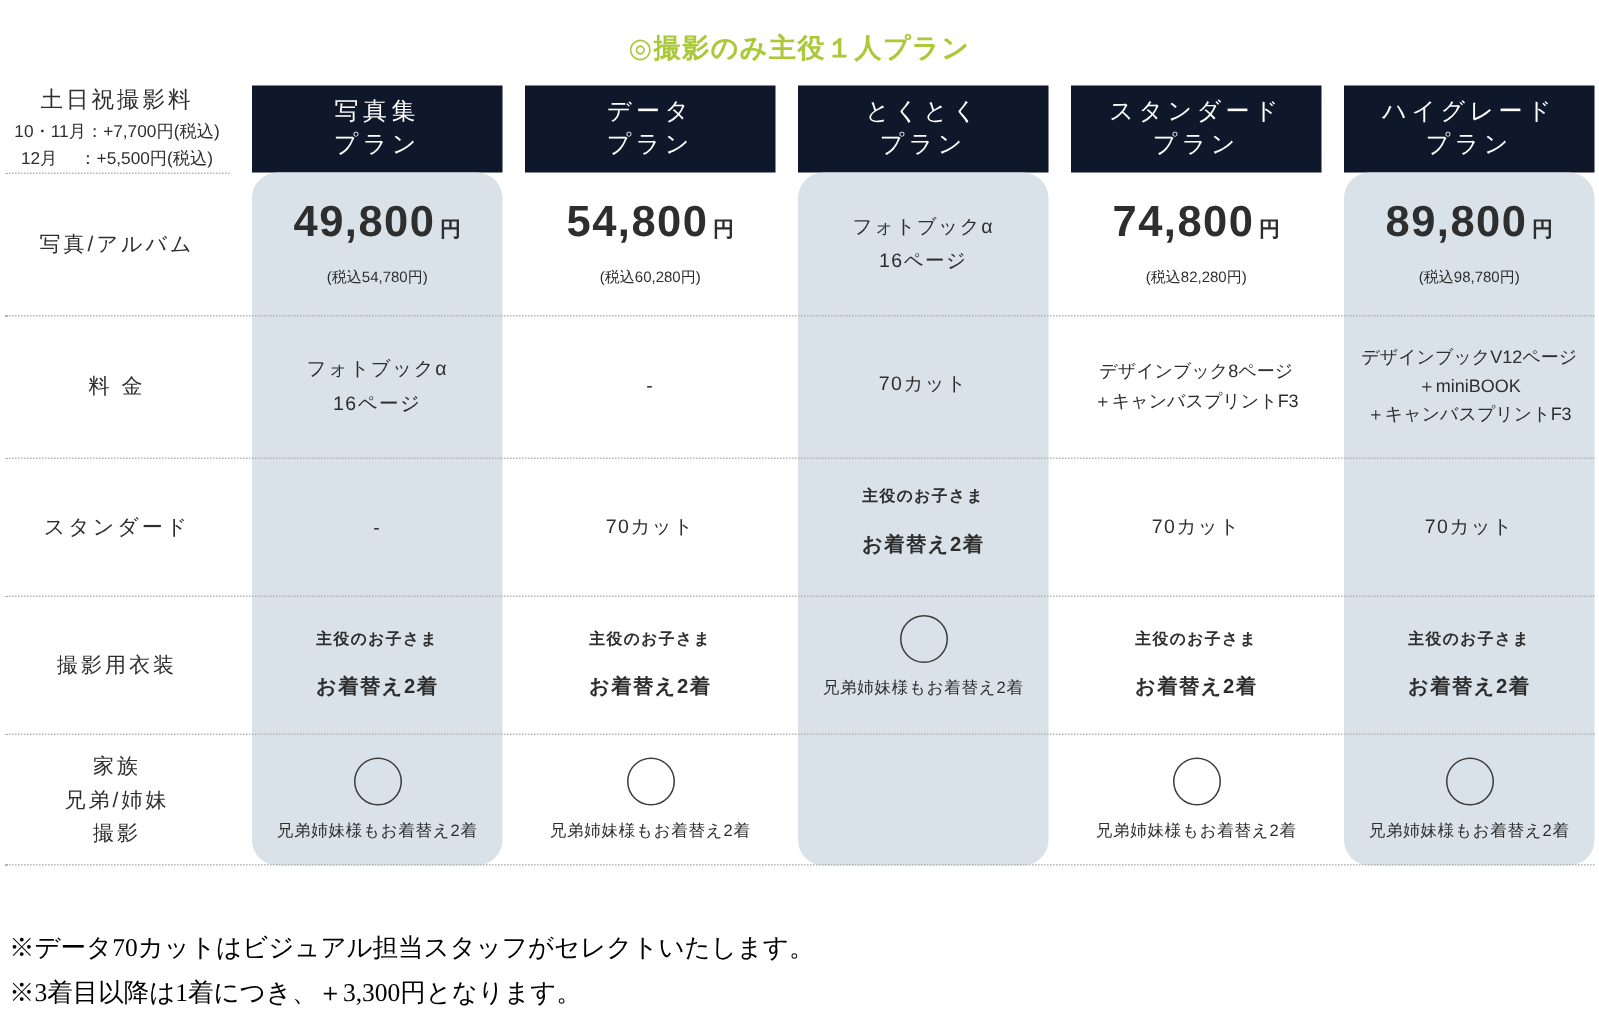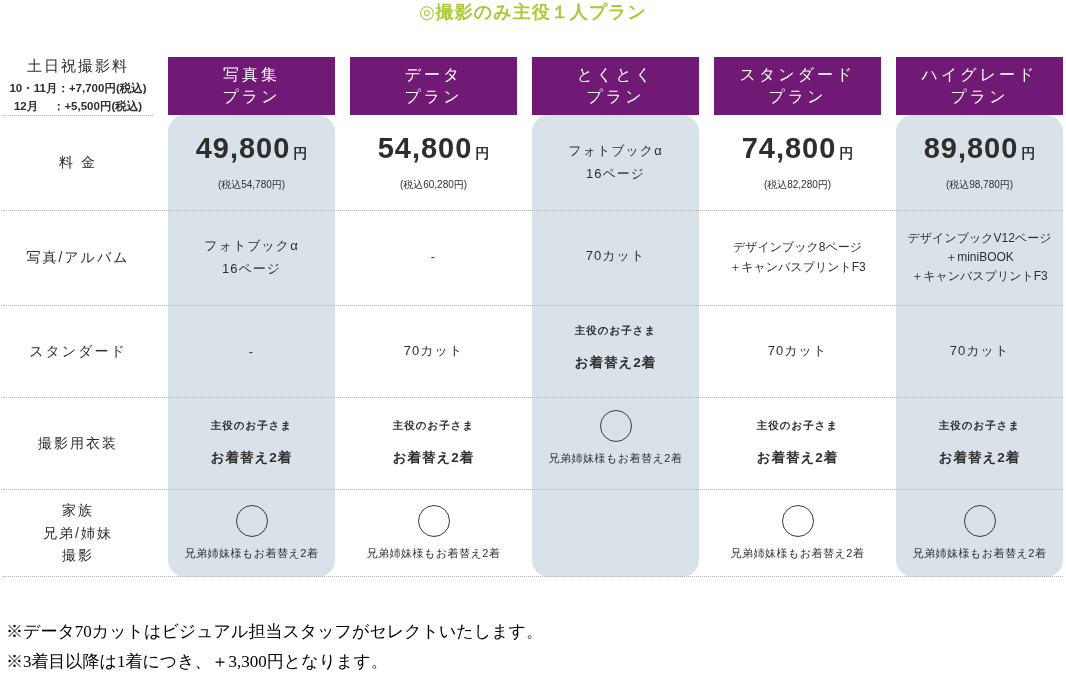--- a/index.html
+++ b/index.html
@@ -1,40 +1,40 @@
 <!DOCTYPE html>
 <html><head>
 <meta charset="utf-8">
 <style>
   * { margin:0; padding:0; box-sizing:border-box; }
   html,body { width:1066px; height:679px; background:#ffffff; overflow:hidden;
     font-family:"Liberation Sans","DejaVu Sans",sans-serif; color:#2e2e2e; }
 
   .page { position:relative; width:1066px; height:679px; }
 
-  .title { text-align:center; padding-top:0; font-size:18px; font-weight:bold;
+  .title { text-align:center; padding-top:20px; font-size:18px; font-weight:bold;
     color:#aac938; letter-spacing:1px; }
 
   .table { position:absolute; top:57px; left:3px; width:1060px; height:520px;
     display:grid; grid-template-columns:150px repeat(5,1fr); column-gap:15px; }
 
   .col { display:flex; flex-direction:column; }
 
   
   .label-col .cell { display:flex; flex-direction:column; align-items:center; justify-content:center;
     text-align:center; }
   .weekend-cell { height:58px; }
   .weekend-title { font-size:15px; letter-spacing:2px; margin-bottom:4px; }
-  .weekend-line { font-size:11.5px; font-weight:bold; line-height:1.5; }
+  .weekend-line { font-size:11.5px; font-weight:normal; line-height:1.5; }
   .rowlabel { font-size:14px; letter-spacing:2px; line-height:1.6; }
   .h-price { height:95px; } .h-album { height:95px; } .h-data { height:92px; }
   .h-costume { height:92px; } .h-family { height:88px; }
 
   
-  .plan-header { height:58px; background:#701a75; color:#ffffff; display:flex;
+  .plan-header { height:58px; background:#0f172a; color:#ffffff; display:flex;
     flex-direction:column; align-items:center; justify-content:center;
     font-size:16px; letter-spacing:3px; line-height:1.4; }
   .plan-body { flex:1; display:flex; flex-direction:column; }
   .shaded .plan-body { background:#d8e2e8;border-radius:17px; }
   .cell { display:flex; flex-direction:column; align-items:center; justify-content:center; text-align:center; }
 
   .price-main { font-size:29px; font-weight:bold; letter-spacing:1px; line-height:1.1; }
   .price-unit { font-size:14px; font-weight:bold; margin-left:3px; }
   .price-tax { font-size:10px; margin-top:14px; }
 
@@ -64,25 +64,25 @@
   <div class="title">◎撮影のみ主役１人プラン</div>
 
   <div class="table">
 
     <div class="col label-col">
       <div class="cell weekend-cell">
         <div class="weekend-title">土日祝撮影料</div>
         <div class="weekend-line">10・11月：+7,700円(税込)</div>
         <div class="weekend-line">12月　 ：+5,500円(税込)</div>
       </div>
+      <div class="cell h-album">
+        <div class="rowlabel">写真/アルバム</div>
+      </div>
       <div class="cell h-price">
         <div class="rowlabel">料 金</div>
-      </div>
-      <div class="cell h-album">
-        <div class="rowlabel">写真/アルバム</div>
       </div>
       <div class="cell h-data">
         <div class="rowlabel">スタンダード</div>
       </div>
       <div class="cell h-costume">
         <div class="rowlabel">撮影用衣装</div>
       </div>
       <div class="cell h-family">
         <div class="rowlabel">家族</div>
         <div class="rowlabel">兄弟/姉妹</div>

